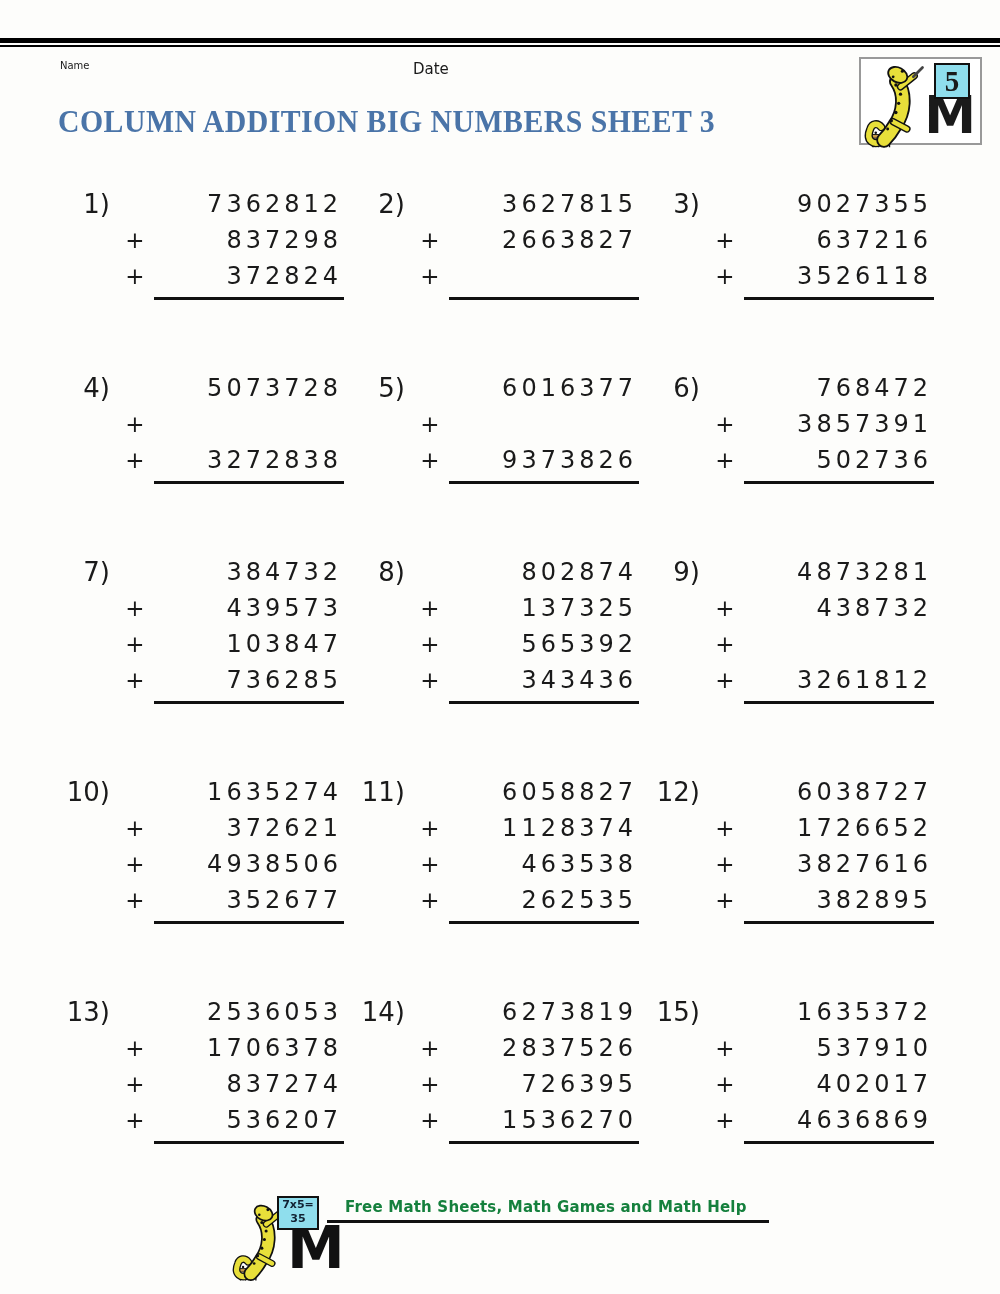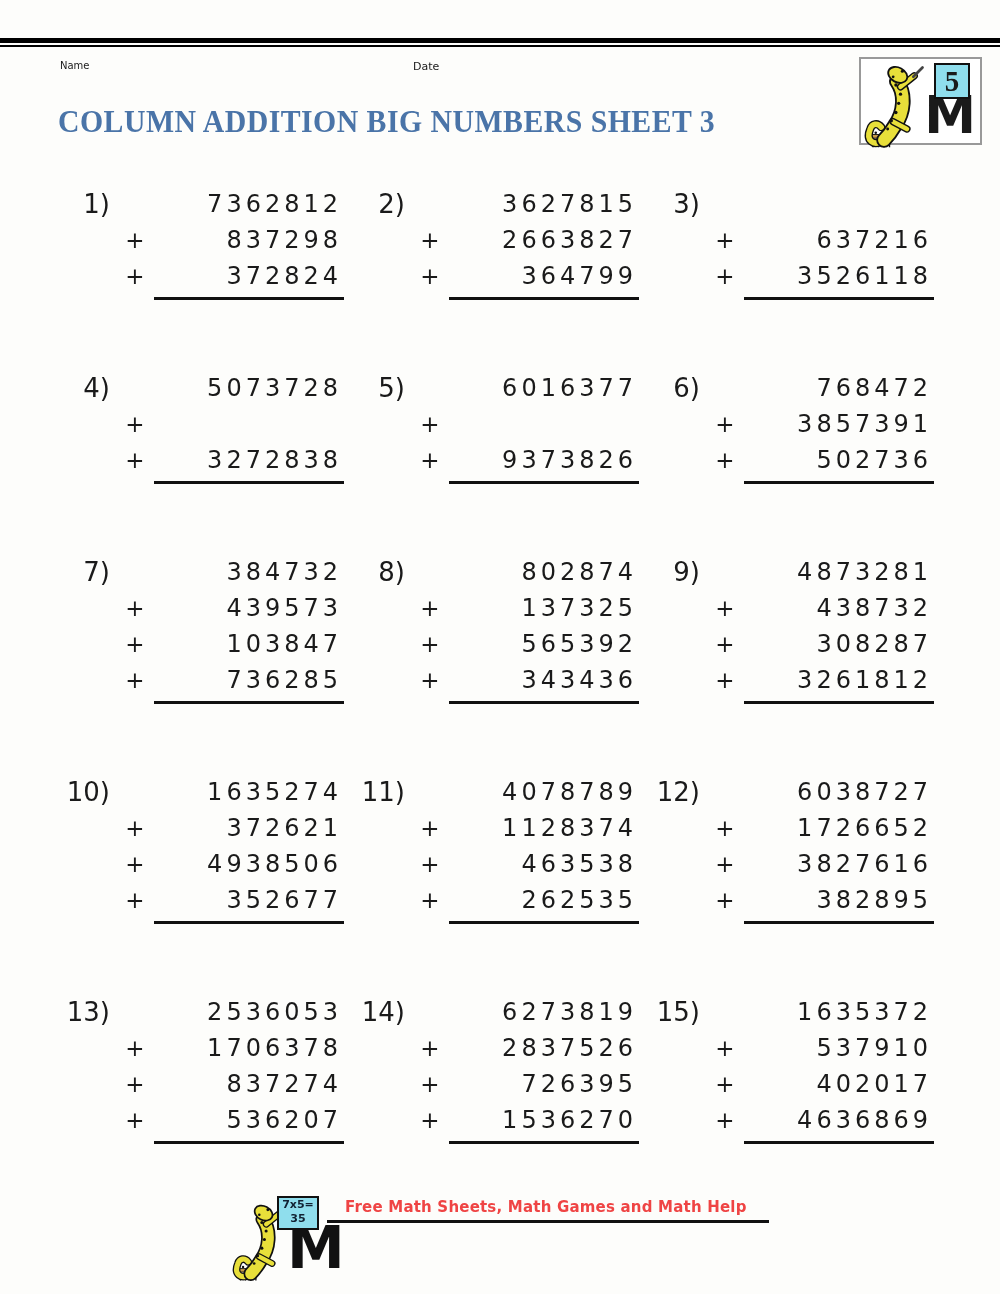--- a/index.html
+++ b/index.html
@@ -9,21 +9,21 @@
     font-family:"DejaVu Sans","Liberation Sans",sans-serif;
     color:#1a1a1a;
   }
   
   .top-rule { position:absolute; left:0; right:0; top:38px; }
   .top-rule .thick { height:5px; background:#000; }
   .top-rule .gap   { height:2px; }
   .top-rule .thin  { height:2px; background:#000; }
 
   .name-label { position:absolute; left:60px; top:60px; font-size:10px; }
-  .date-label { position:absolute; left:413px; top:60px; font-size:11px; }
+  .date-label { position:absolute; left:413px; top:60px; font-size:15px; }
 
   
   .logo-box {
     position:absolute; left:859px; top:57px; width:123px; height:88px;
     background:#fff; border:2px solid #999; box-sizing:border-box;
   }
   .logo-box .salamander { position:absolute; left:2px; top:4px; }
   .logo-box .logo-m {
     position:absolute; right:8px; bottom:2px; font-size:52px; line-height:52px;
     font-weight:bold; font-family:"DejaVu Sans",sans-serif; letter-spacing:-4px;
@@ -63,21 +63,21 @@
   }
   .footer .sal-wrap { position:relative; width:88px; height:84px; }
   .footer .sal-wrap .salamander { position:absolute; left:0; top:6px; }
   .footer .board {
     position:absolute; right:0; top:0; width:42px; height:34px;
     background:#8fdeed; border:2px solid #111; box-sizing:border-box;
     font-size:11px; font-weight:bold; line-height:14px; text-align:center;
     color:#123; font-family:"DejaVu Sans",sans-serif;
   }
   .footer-col { display:flex; flex-direction:column; align-items:flex-start; }
-  .tagline { font-size:15px; font-weight:bold; color:#ef4444; margin:2px 0 4px 24px; letter-spacing:0.2px; }
+  .tagline { font-size:15px; font-weight:bold; color:#15803d; margin:2px 0 4px 24px; letter-spacing:0.2px; }
   .footer-rule { width:442px; height:3px; background:#111; margin-left:6px; }
   .logotext { display:flex; align-items:flex-end; margin-top:0; margin-left:-34px; }
   .logotext .big-m {
     font-size:58px; line-height:50px; font-weight:bold; letter-spacing:-5px;
     font-family:"DejaVu Sans",sans-serif; color:#111;
   }
   .logotext .rest {
     font-size:37px; line-height:40px; font-weight:bold; letter-spacing:1px;
     font-family:"DejaVu Sans",sans-serif;
     color:#fff; -webkit-text-stroke:2px #111; text-stroke:2px #111;
@@ -168,28 +168,28 @@
           <span class="num">3627815</span>
         </div>
         <div class="prow">
           <span class="plabel"></span>
           <span class="plus">+</span>
           <span class="num">2663827</span>
         </div>
         <div class="prow">
           <span class="plabel"></span>
           <span class="plus">+</span>
-          <span class="num">364799</span>
         </div>
         <div class="answer-line"></div>
       </div>
       <div class="problem">
         <div class="prow">
           <span class="plabel">3)</span>
           <span class="plus"></span>
+          <span class="num">9027355</span>
         </div>
         <div class="prow">
           <span class="plabel"></span>
           <span class="plus">+</span>
           <span class="num">637216</span>
         </div>
         <div class="prow">
           <span class="plabel"></span>
           <span class="plus">+</span>
           <span class="num">3526118</span>
@@ -301,21 +301,20 @@
           <span class="num">4873281</span>
         </div>
         <div class="prow">
           <span class="plabel"></span>
           <span class="plus">+</span>
           <span class="num">438732</span>
         </div>
         <div class="prow">
           <span class="plabel"></span>
           <span class="plus">+</span>
-          <span class="num">308287</span>
         </div>
         <div class="prow">
           <span class="plabel"></span>
           <span class="plus">+</span>
           <span class="num">3261812</span>
         </div>
         <div class="answer-line"></div>
       </div>
       <div class="problem">
         <div class="prow">
@@ -337,21 +336,21 @@
           <span class="plabel"></span>
           <span class="plus">+</span>
           <span class="num">352677</span>
         </div>
         <div class="answer-line"></div>
       </div>
       <div class="problem">
         <div class="prow">
           <span class="plabel">11)</span>
           <span class="plus"></span>
-          <span class="num">4078789</span>
+          <span class="num">6058827</span>
         </div>
         <div class="prow">
           <span class="plabel"></span>
           <span class="plus">+</span>
           <span class="num">1128374</span>
         </div>
         <div class="prow">
           <span class="plabel"></span>
           <span class="plus">+</span>
           <span class="num">463538</span>

